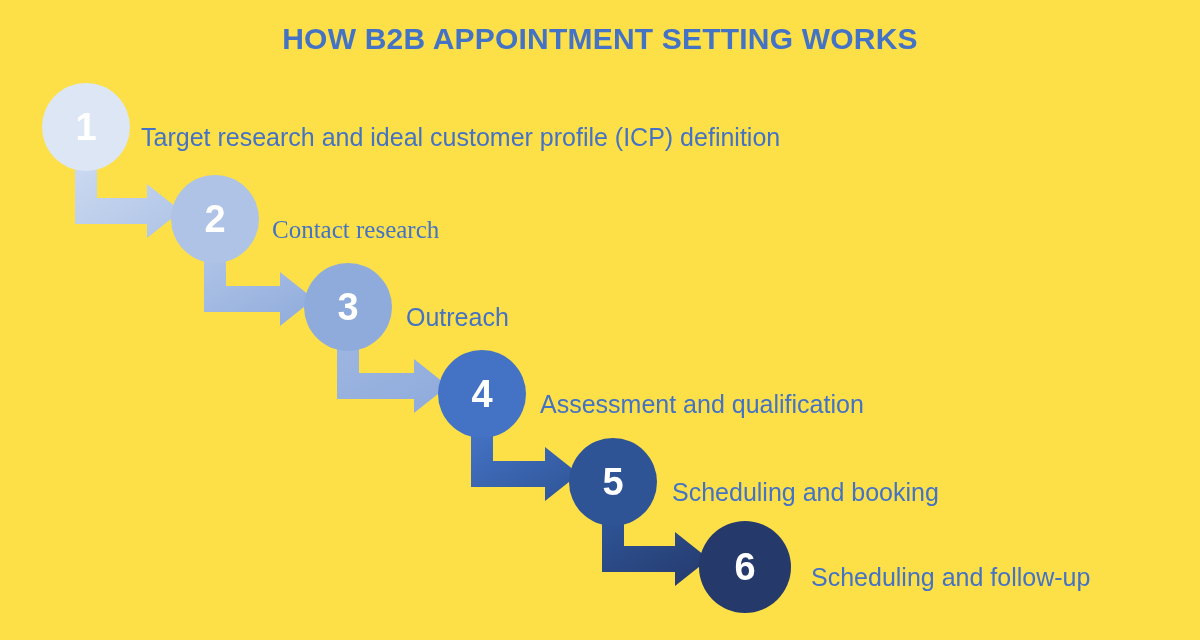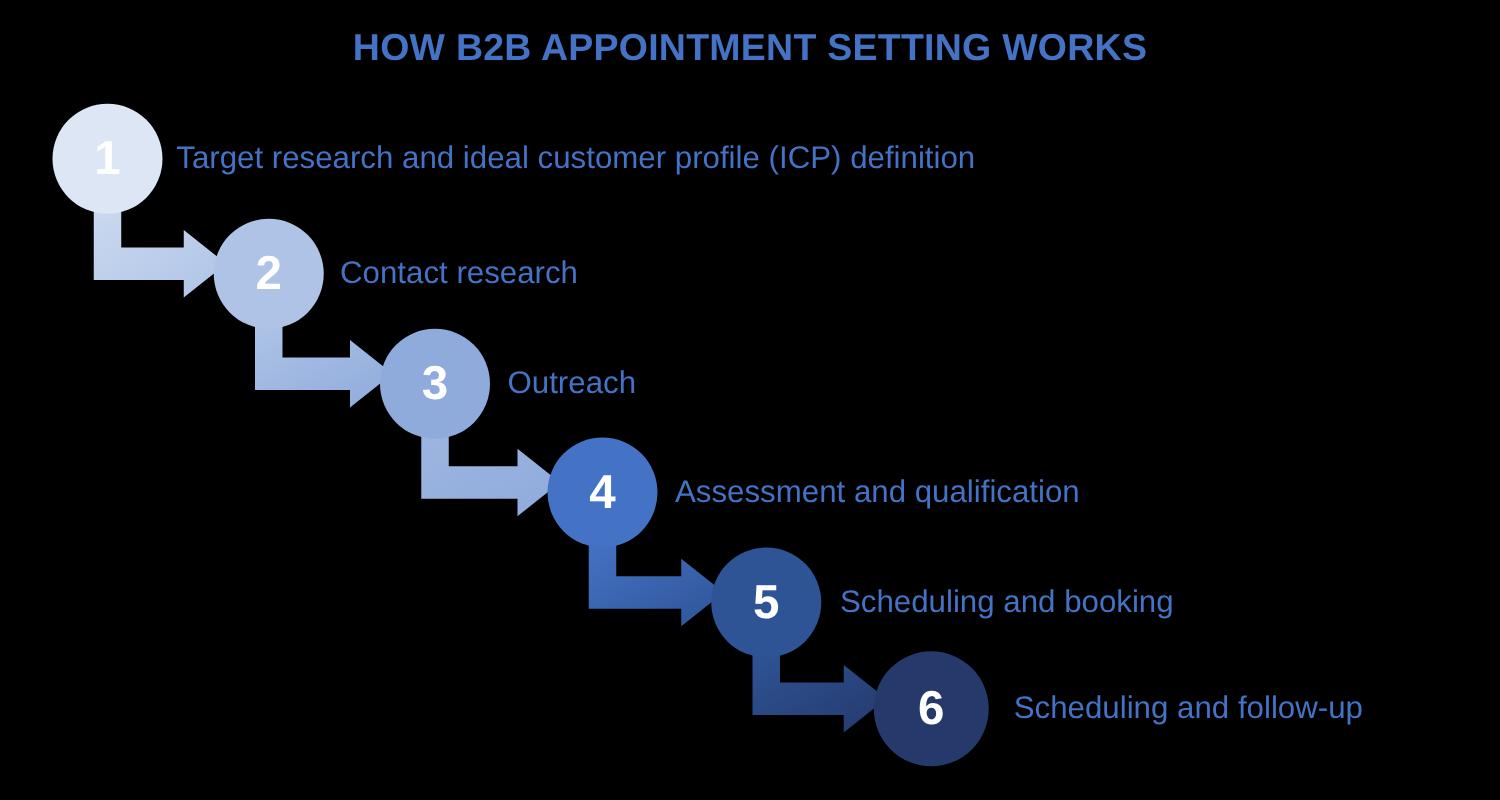--- a/index.html
+++ b/index.html
@@ -10,21 +10,21 @@
   body {
     width: 1200px;
     height: 640px;
     font-family: "Liberation Sans", sans-serif;
     overflow: hidden;
   }
   #infographic {
     position: relative;
     width: 1200px;
     height: 640px;
-    background: #000000;
+    background: #fde047;
   }
   #title {
     position: absolute;
     top: 22px;
     left: 0;
     width: 1200px;
     text-align: center;
     font-size: 30px;
     font-weight: bold;
     letter-spacing: 0.2px;
@@ -51,20 +51,21 @@
     font-family: "Liberation Sans", sans-serif;
     user-select: none;
   }
   .step-label {
     position: absolute;
     color: #4472C4;
     font-size: 25px;
     line-height: 1;
     white-space: nowrap;
     font-family: "Liberation Sans", sans-serif;
+    margin-top: 10px;
   }
   .arrow-svg {
     position: absolute;
     overflow: visible;
   }
 </style>
 </head>
 <body>
 
 <div id="infographic">
@@ -105,21 +106,21 @@
       <div class="step">
         <div class="circle" style="left: 42px; top: 83px; width: 88px; height: 88px; background: rgb(220, 230, 245);">
           <span class="circle-num">1</span>
         </div>
         <div class="step-label" style="left: 141px; top: 127px; transform: translateY(-50%);">Target research and ideal customer profile (ICP) definition</div>
       </div>
       <div class="step">
         <div class="circle" style="left: 171px; top: 175px; width: 88px; height: 88px; background: rgb(174, 195, 230);">
           <span class="circle-num">2</span>
         </div>
-        <div class="step-label" style="left: 272px; top: 219px; transform: translateY(-50%);">Contact research</div>
+        <div class="step-label" style="left: 272px; top: 219px; transform: translateY(-50%); font-family: Liberation Serif, serif;">Contact research</div>
       </div>
       <div class="step">
         <div class="circle" style="left: 304px; top: 263px; width: 88px; height: 88px; background: rgb(143, 171, 220);">
           <span class="circle-num">3</span>
         </div>
         <div class="step-label" style="left: 406px; top: 307px; transform: translateY(-50%);">Outreach</div>
       </div>
       <div class="step">
         <div class="circle" style="left: 438px; top: 350px; width: 88px; height: 88px; background: rgb(68, 114, 196);">
           <span class="circle-num">4</span>

